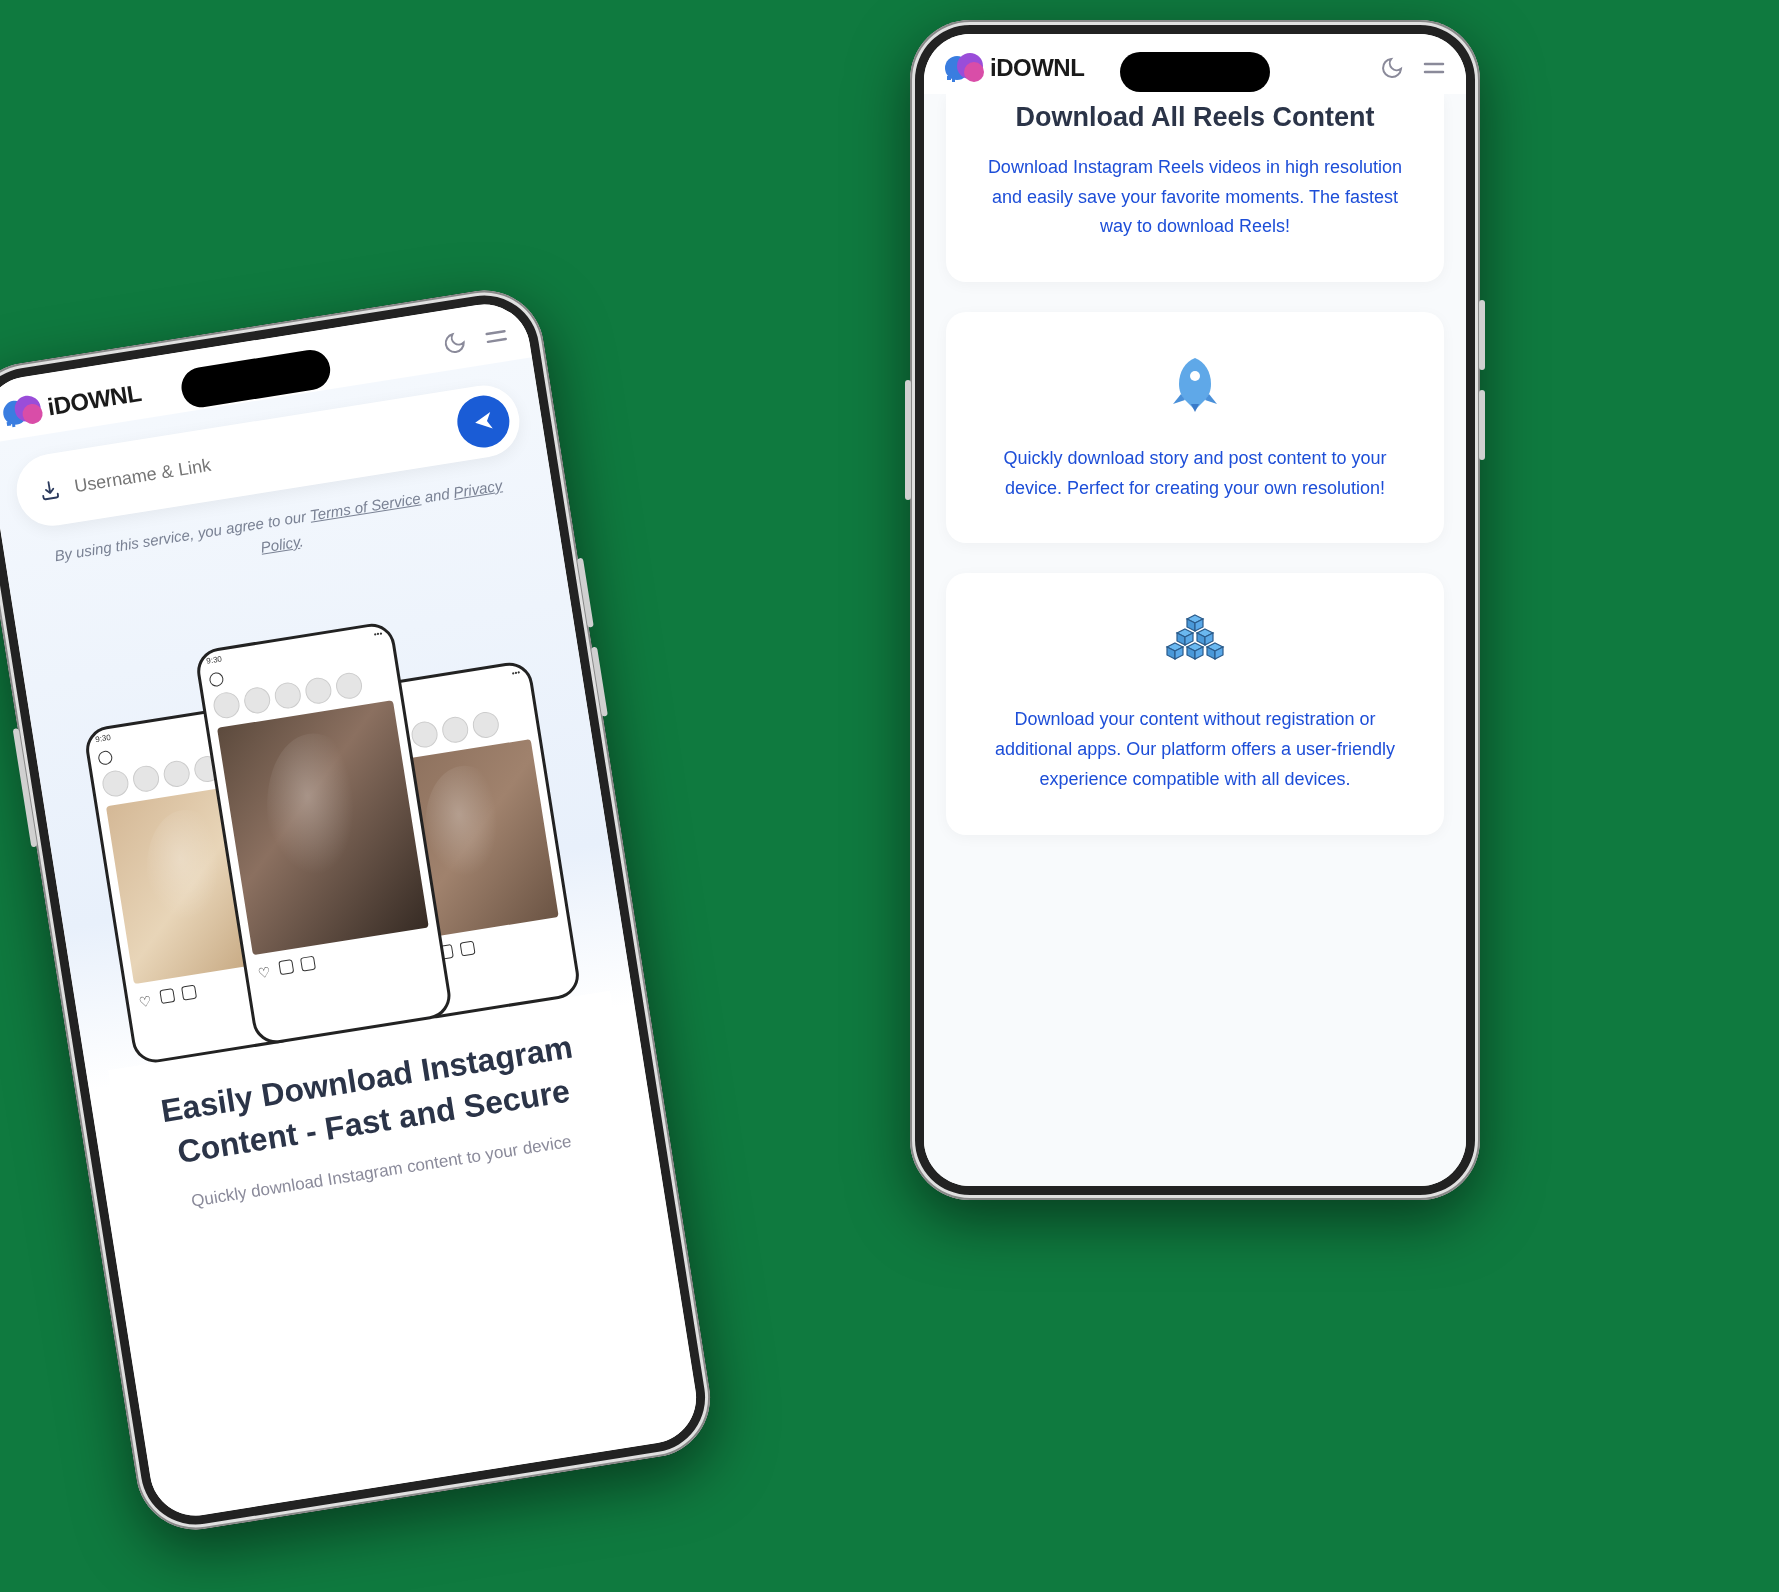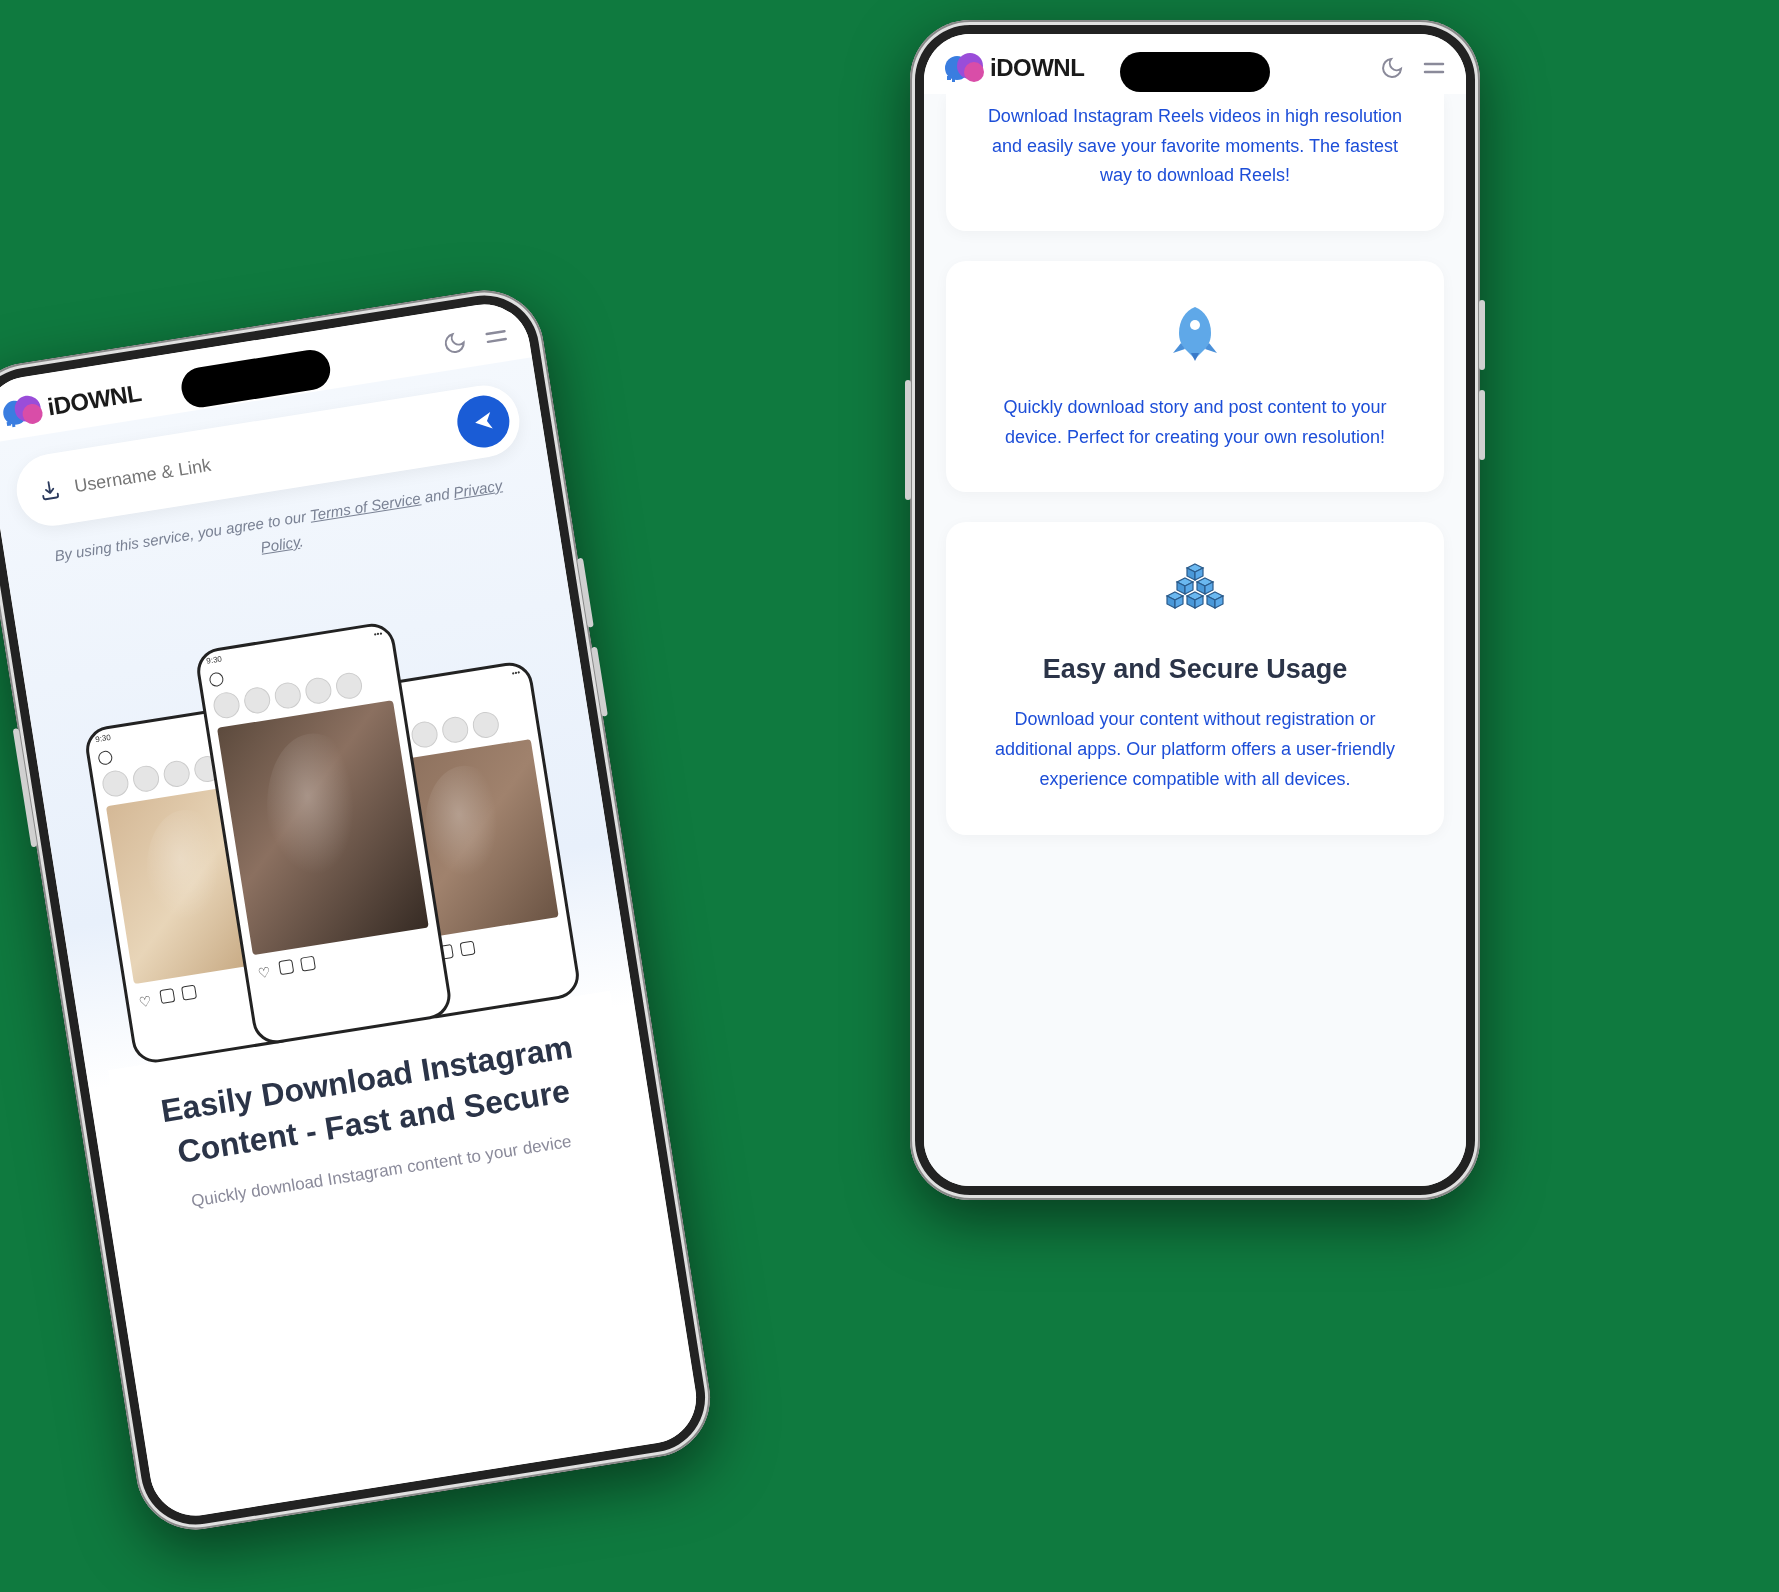--- a/index.html
+++ b/index.html
@@ -418,20 +418,21 @@
               <line x1="3" y1="8" x2="21" y2="8"></line>
               <line x1="3" y1="16" x2="21" y2="16"></line>
             </svg>
         </span>
       </div>
     </div>
 
     <div class="right-content">
 
       <div class="feature-card first">
+        <h2 class="feature-title">Download All Reels Content</h2>
         <p class="feature-desc">Download Instagram Reels videos in high resolution and easily save your favorite moments. The fastest way to download Reels!</p>
       </div>
 
       <div class="feature-card">
         <div class="feature-icon">
           <svg viewBox="0 0 64 64" width="64" height="64">
             <path d="M32 6c10 4 16 14 16 26 0 6-2 12-6 16l-10 10-10-10c-4-4-6-10-6-16 0-12 6-22 16-26z" fill="#5fa8e8"></path>
             <circle cx="32" cy="24" r="5" fill="#fff"></circle>
             <path d="M18 42l-8 10 12-4z" fill="#4a90d9"></path>
             <path d="M46 42l8 10-12-4z" fill="#4a90d9"></path>
@@ -459,19 +460,18 @@
                 <path d="M24 34v8l-8 4V38z" fill="#5aa8e8"></path>
               <path d="M36 30l8 4-8 4-8-4z" fill="#6bb8f0"></path>
                 <path d="M28 34v8l8 4V38z" fill="#4a98d8"></path>
                 <path d="M44 34v8l-8 4V38z" fill="#5aa8e8"></path>
               <path d="M56 30l8 4-8 4-8-4z" fill="#6bb8f0"></path>
                 <path d="M48 34v8l8 4V38z" fill="#4a98d8"></path>
                 <path d="M64 34v8l-8 4V38z" fill="#5aa8e8"></path>
             </g>
           </svg>
         </div>
-        <h2 class="feature-title">Easy and Secure Usage</h2>
         <p class="feature-desc">Download your content without registration or additional apps. Our platform offers a user-friendly experience compatible with all devices.</p>
       </div>
 
     </div>
   </div>
 </div>
 
 </body></html>

